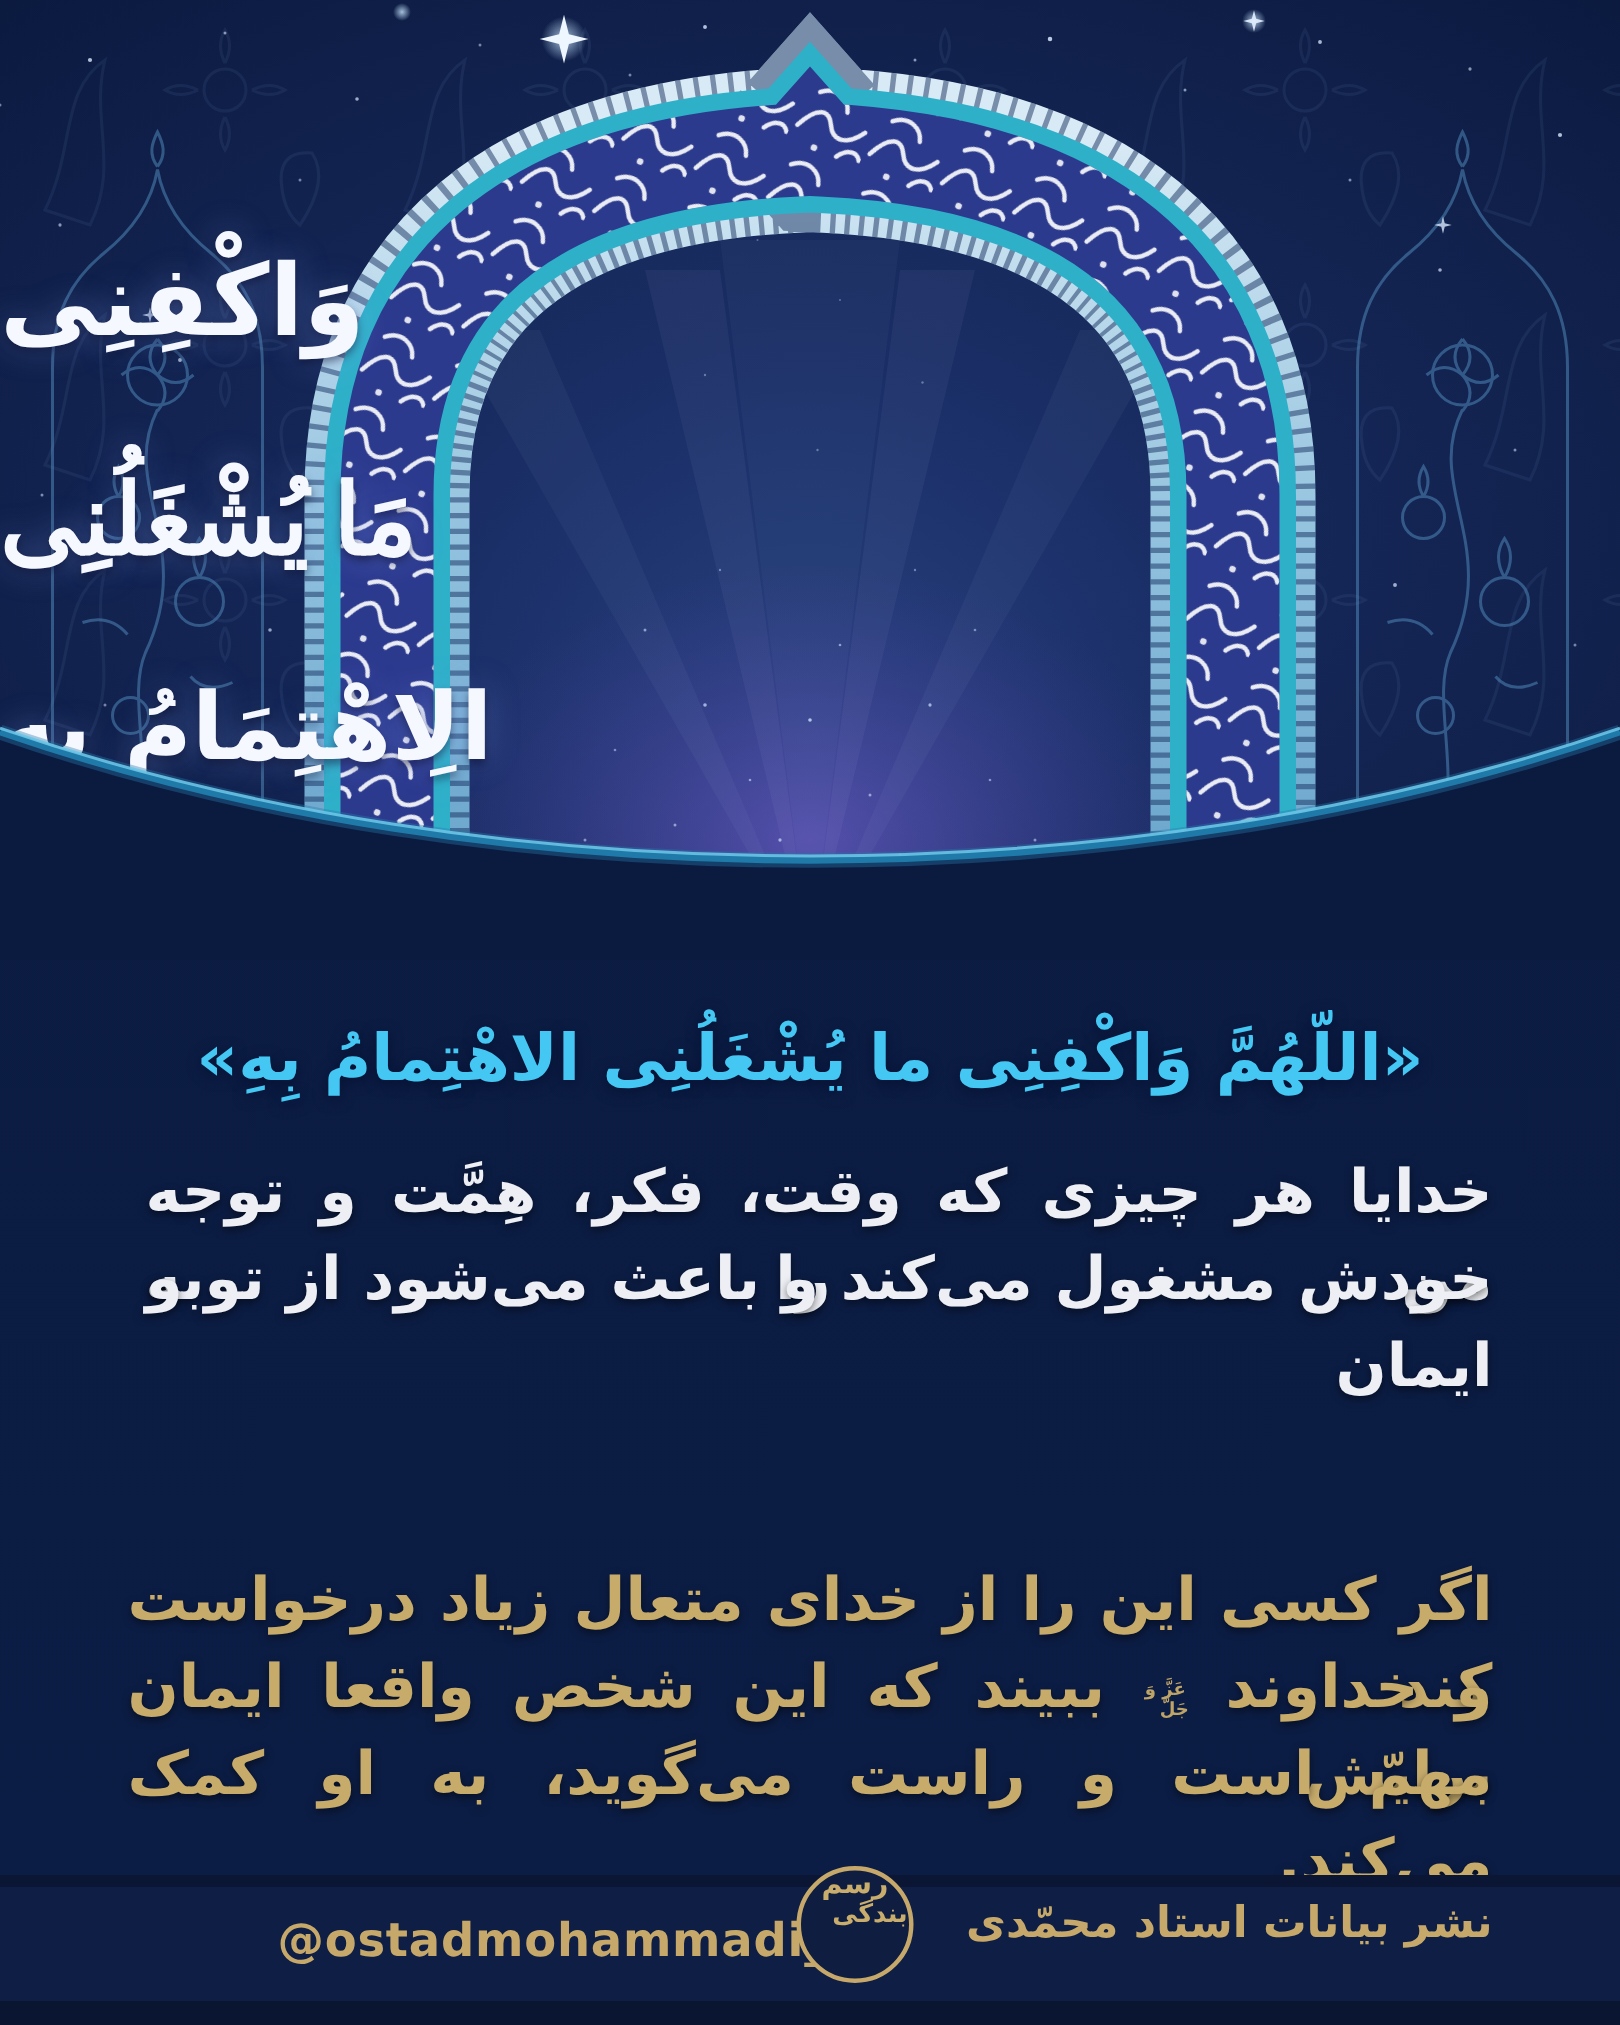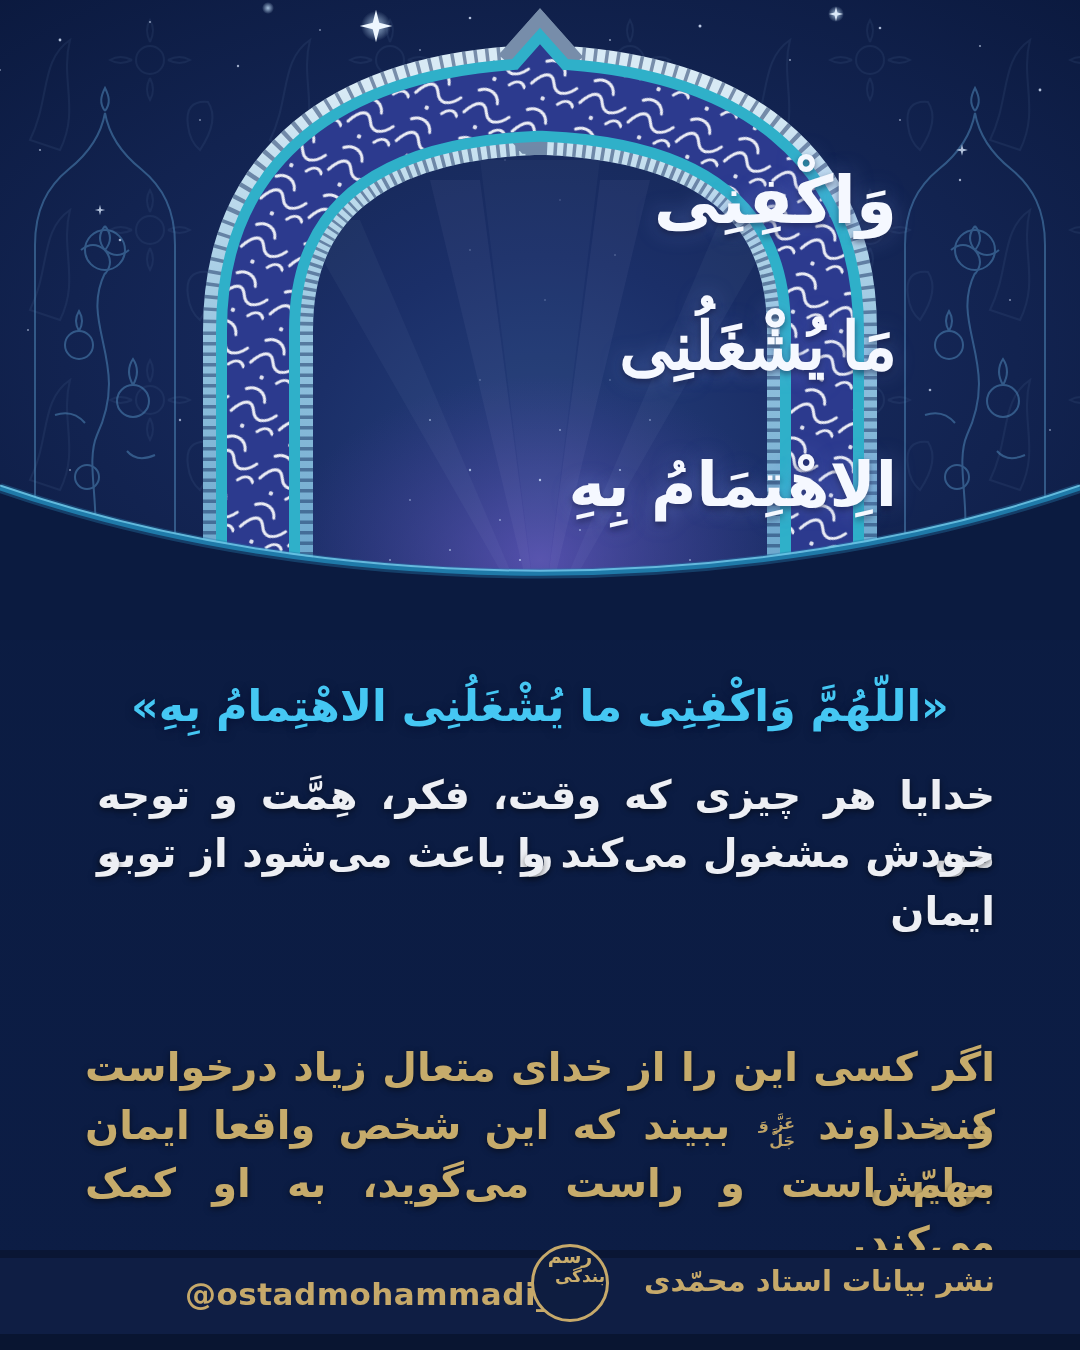--- a/index.html
+++ b/index.html
@@ -4,21 +4,21 @@
 <style>
   * { margin:0; padding:0; box-sizing:border-box; }
   html,body { background:#05102a; }
   body { width:1080px; height:1350px; font-family:"DejaVu Sans", sans-serif; }
   .poster { position:relative; width:1080px; height:1350px; overflow:hidden;
             background:linear-gradient(180deg,#0b1b40 0%,#0c1d45 100%); }
 
   
   .hero { position:absolute; top:0; left:0; width:1080px; height:640px; }
   .hero svg.art { position:absolute; top:0; left:0; width:1080px; height:640px; }
-  .arch-line { position:absolute; left:0; width:897px; text-align:right;
+  .arch-line { position:absolute; left:0; width:897px; text-align:left;
                direction:rtl; color:#f5f8ff; font-weight:bold;
                text-shadow:0 0 22px rgba(140,170,255,.35), 0 3px 6px rgba(0,0,25,.5); }
   .arch-line.l1 { top:162px; font-size:66px; }
   .arch-line.l2 { top:308px; font-size:66px;font-family:Liberation Serif, serif; }
   .arch-line.l3 { top:448px; font-size:62px; }
   .wave { position:absolute; top:460px; left:0; width:1080px; height:180px; }
 
   
   .hdr { position:absolute; top:616px; left:0; width:1080px; text-align:center;
          direction:rtl; font-size:36px; font-weight:bold; color:#e9ebf1;
@@ -29,23 +29,23 @@
   .dua { position:absolute; top:681px; left:0; width:1080px; text-align:center;
          direction:rtl; font-size:43px; font-weight:bold; color:#45c7f3;
          text-shadow:0 2px 9px rgba(0,10,40,.55); }
   .para { position:absolute; right:85px; left:85px; direction:rtl; font-weight:bold; }
   .para .ln { display:block; font-size:40px; line-height:58px; height:58px;
               text-align:justify; text-align-last:justify;
               text-shadow:0 2px 6px rgba(0,0,0,.5); }
   .para .ln.end { text-align-last:right; }
   .para.white { top:766px; color:#edeff4;margin-left:12px; }
   .para.gold  { top:1038px; color:#c6ab6b; }
-  .g-honor { display:inline-block; width:2.6em; font-size:16px; line-height:1.1;
+  .g-honor { display:inline-block; width:2.6em; font-size:12px; line-height:1.1;
              vertical-align:-0.45em; color:#bfa468; white-space:normal;
-             text-align:right; text-shadow:none; }
+             text-align:center; text-shadow:none; }
 
   
   .footer-topline { position:absolute; top:1250px; left:0; width:1080px; height:8px; background:#0a1634; }
   .footer-band { position:absolute; top:1258px; left:0; width:1080px; height:76px; background:#0f1e44; }
   .footer-bottom { position:absolute; top:1334px; left:0; width:1080px; height:16px; background:#091531; }
   .handle { position:absolute; top:1276px; left:185px; direction:ltr;
             font-size:31px; font-weight:bold; color:#c6a96a; letter-spacing:.5px; }
   .logo { position:absolute; top:1244px; left:531px; width:78px; height:78px;
           border-radius:50%; border:3px solid #c6a96a; background:#0e1d40;
           display:flex; flex-direction:column; align-items:center; justify-content:flex-start;

